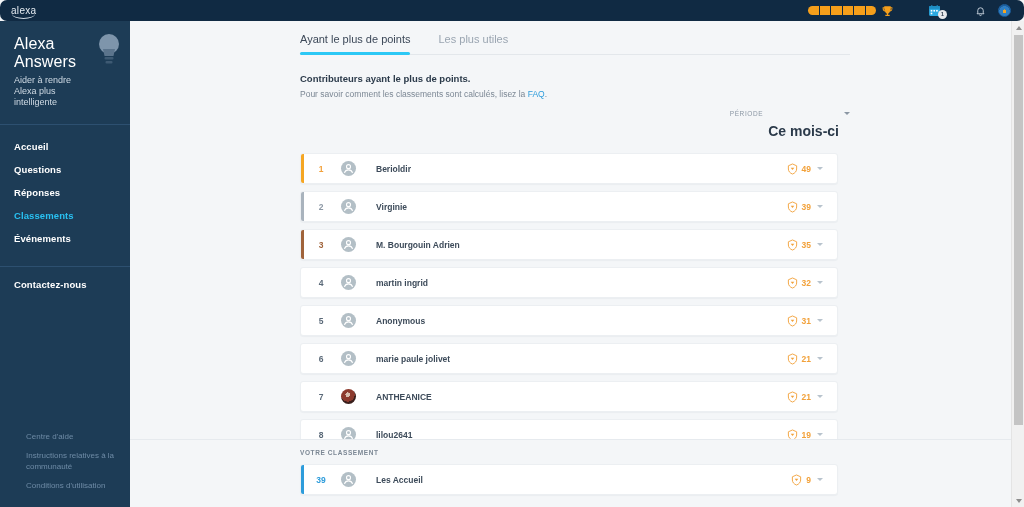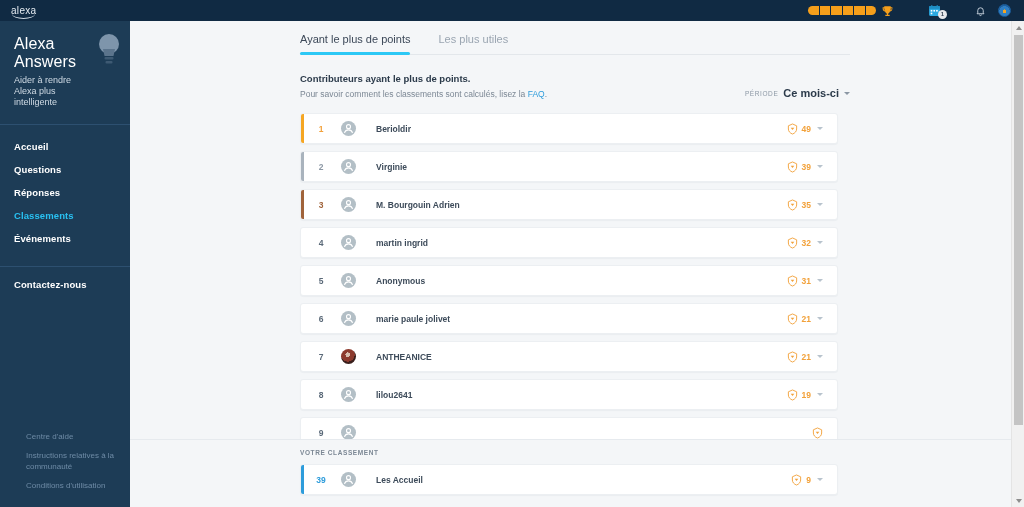--- a/index.html
+++ b/index.html
@@ -11,20 +11,21 @@
     background: #f4f6f8;
   }
   .app { position: relative; width: 1024px; height: 507px; display: block; }
 
   
   .topbar {
     position: absolute; top: 0; left: 0; width: 1024px; height: 21px;
     background: #102a43;
     display: flex; align-items: center;
     z-index: 40;
+    border-radius: 7px;
   }
   .topbar-logo {
     width: 130px; height: 21px;
     display: flex; align-items: center; padding-left: 11px;
   }
   .alexa-word {
     font-size: 10px; letter-spacing: .3px; color: #e6ecf2;
     font-family: "Liberation Sans", sans-serif;
     position: relative; line-height: 10px;
   }
@@ -118,21 +119,21 @@
   .head-block { margin: 18px 0 0 170px; width: 550px; display: flex; align-items: flex-start; }
   .head-left { flex: 1; }
   .head-title { font-size: 9.5px; font-weight: bold; color: #2b3a4a; }
   .head-sub { font-size: 8.5px; color: #7b8794; margin-top: 5px; }
   .head-sub a { color: #2d9cdb; text-decoration: none; }
   .period {
     display: flex; align-items: center; gap: 5px;
     margin-top: 14px;
   }
   .period-label { font-size: 6.5px; letter-spacing: .6px; color: #8b97a4; }
-  .period-value { font-size: 11px; color: #2b3a4a; font-weight: bold; }
+  .period-value { font-size: 14px; color: #2b3a4a; font-weight: bold; margin-top: 36px; }
   .caret { width: 0; height: 0; border-left: 3px solid transparent; border-right: 3px solid transparent; border-top: 3.5px solid #8b97a4; }
 
   
   .list { margin: 14px 0 0 170px; width: 538px; }
   .row {
     position: relative;
     background: #ffffff;
     border: 1px solid #eceff2;
     border-radius: 3px;
     height: 31px;

